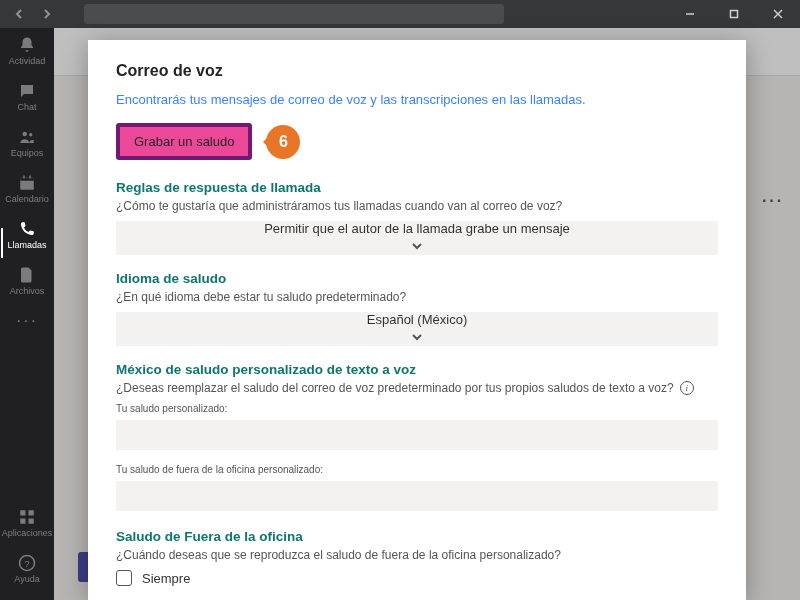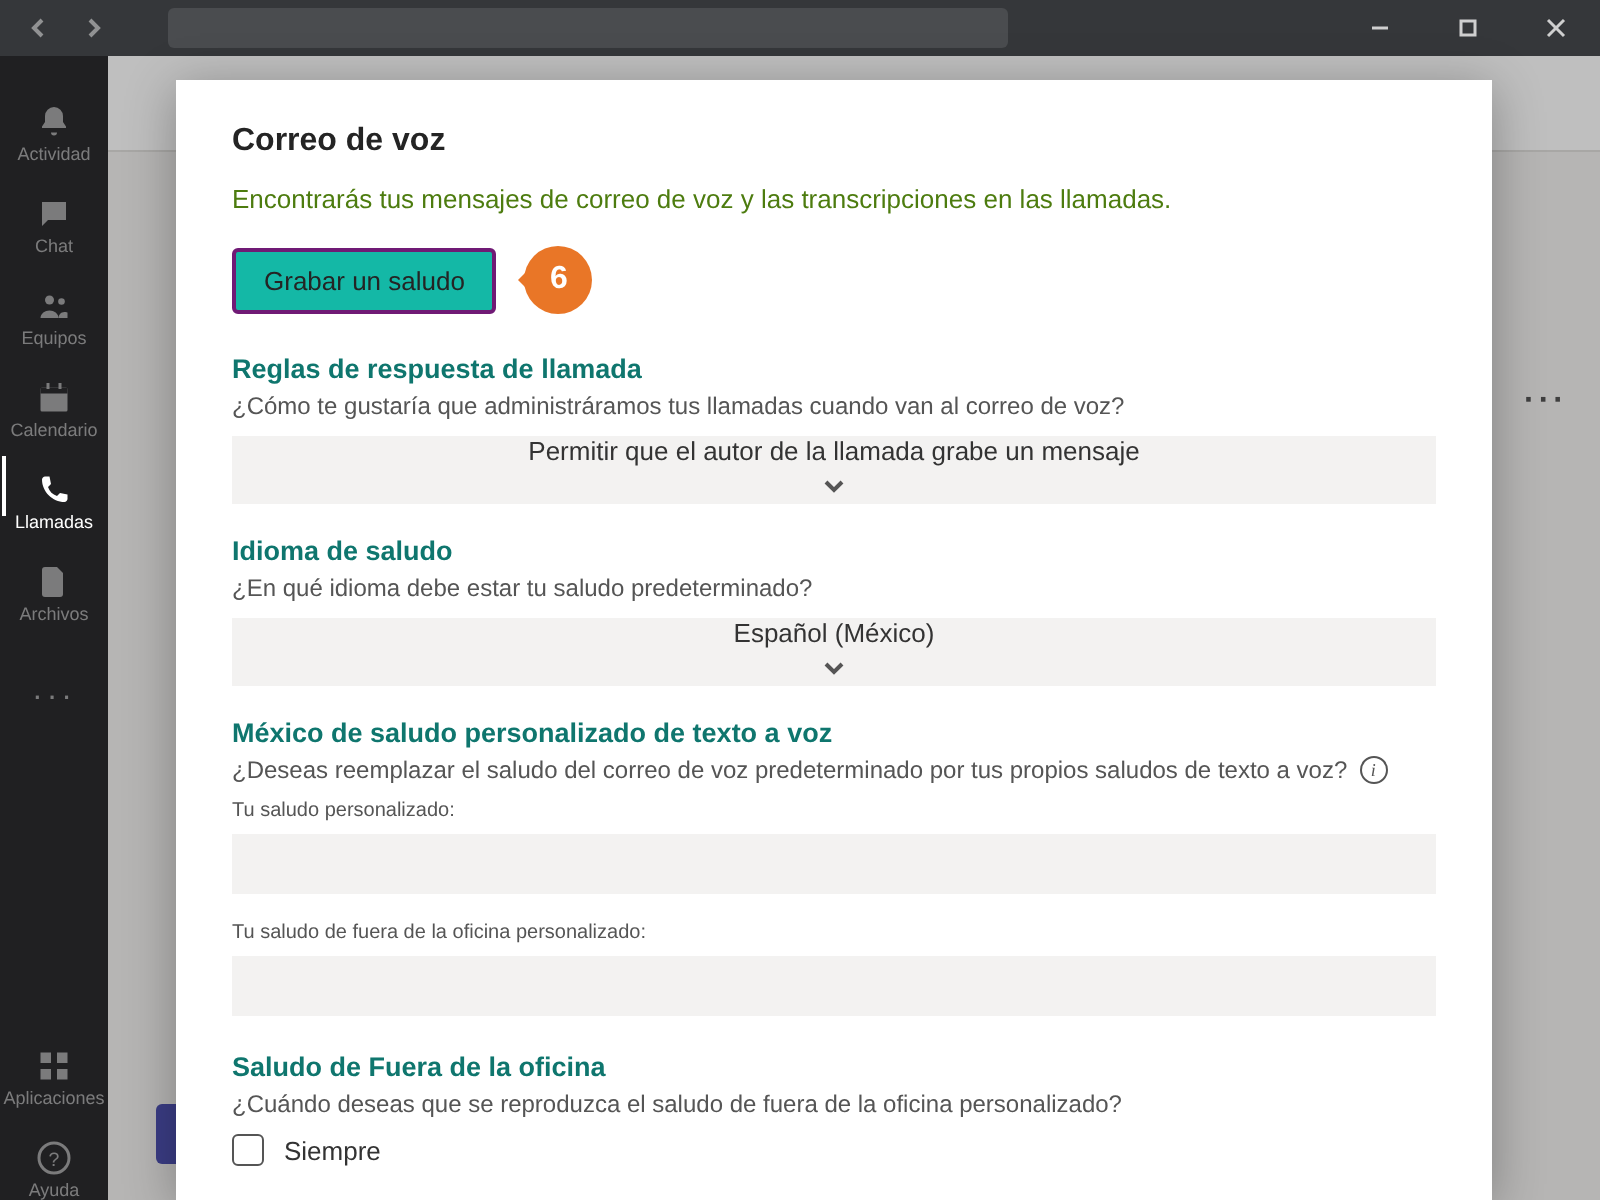--- a/index.html
+++ b/index.html
@@ -12,40 +12,40 @@
   .navbtn { width: 22px; height: 20px; display: flex; align-items: center; justify-content: center; opacity: .6; }
   .navbtn svg { width: 10px; height: 10px; stroke: #cfcfcf; stroke-width: 2; fill: none; }
   .searchbar { margin-left: 20px; width: 420px; height: 20px; background: #4a4c4f; border-radius: 3px; }
   .tb-right { display: flex; }
   .winbtn { width: 44px; height: 28px; display: flex; align-items: center; justify-content: center; }
   .winbtn svg { width: 10px; height: 10px; stroke: #cfcfcf; stroke-width: 1.5; fill: none; }
   .winbtn.close { background: transparent; }
 
   
   .rail { position: absolute; top: 28px; left: 0; bottom: 0; width: 54px; background: #202022; display: flex; flex-direction: column; align-items: center; padding-top: 8px; }
-  .rail-item { width: 52px; height: 46px; display: flex; flex-direction: column; align-items: center; justify-content: flex-end; color: #b8b8b8; font-size: 9px; gap: 2px; position: relative; opacity: .6; }
+  .rail-item { width: 52px; height: 46px; display: flex; flex-direction: column; align-items: center; justify-content: flex-start; color: #b8b8b8; font-size: 9px; gap: 2px; position: relative; opacity: .6; }
   .rail-item.active { opacity: 1; color: #fff; }
   .rail-item.active::before { content:""; position:absolute; left:0; top:8px; bottom:8px; width:2px; background:#fff; }
   .rail-item svg { width: 18px; height: 18px; fill: currentColor; }
   .rail-spacer { flex: 1; }
 
   
   .content-bg { position: absolute; top: 28px; left: 54px; right: 0; bottom: 0; background: #f3f2f1; filter: blur(.2px); }
   .dimmer { position: absolute; top: 28px; left: 54px; right: 0; bottom: 0; background: rgba(0,0,0,.25); }
 
   .bg-header { height: 48px; background: #fff; border-bottom: 1px solid #e1dfdd; }
   .more-dots { position: absolute; top: 160px; right: 14px; width: 26px; height: 26px; display: flex; align-items: center; justify-content: center; color: #555; font-weight: bold; letter-spacing: 2px; }
   .bg-bluebtn { position: absolute; bottom: 18px; left: 24px; width: 70px; height: 30px; background:#4f52b2; border-radius:3px; }
 
   
   .modal { position: absolute; top: 40px; left: 88px; width: 658px; bottom: 0; background: #fff; box-shadow: 0 4px 24px rgba(0,0,0,.3); padding: 22px 28px 0 28px; overflow: hidden; }
   .modal h1 { font-size: 16px; font-weight: 700; color: #242424; margin-bottom: 12px; }
-  .modal .desc { font-size: 13px; color: #4d7c0f; margin-bottom: 16px; }
+  .modal .desc { font-size: 13px; color: #3b82f6; margin-bottom: 16px; }
   .record-row { display: flex; align-items: center; gap: 14px; margin-bottom: 20px; }
-  .record-btn { border: 2px solid #701a75; background:#14b8a6; padding: 7px 14px; font-size: 13px; border-radius: 3px; color:#242424; cursor:pointer; }
+  .record-btn { border: 4px solid #701a75; background:#ec4899; padding: 7px 14px; font-size: 13px; border-radius: 3px; color:#242424; cursor:pointer; }
   .callout { width: 34px; height: 34px; background:#e97627; color:#fff; border-radius:50%; display:flex; align-items:center; justify-content:center; font-weight:700; font-size:16px; position:relative; }
   .callout::before { content:""; position:absolute; left:-9px; top:50%; transform:translateY(-50%); border:6px solid transparent; border-right-color:#e97627; }
 
   .section-title { font-size: 13.5px; font-weight: 700; color:#0f766e; margin-top: 4px; margin-bottom: 4px; }
   .section-sub { font-size: 12px; color:#555; margin-bottom: 8px; display:flex; align-items:center; gap:6px; }
   .info-icon { width:14px; height:14px; border:1px solid #555; border-radius:50%; display:inline-flex; align-items:center; justify-content:center; font-size:9px; color:#555; font-style:italic; font-family:Georgia,serif; }
 
   .dropdown { width: 100%; height: 34px; background:#f3f2f1; border:none; display:flex; align-items:center; justify-content:space-between; padding: 0 12px; font-size:13px; color:#333; margin-bottom: 16px; cursor:pointer;flex-direction:column; }
   .chevron svg { width:12px; height:12px; stroke:#555; stroke-width:2; fill:none; }
 

